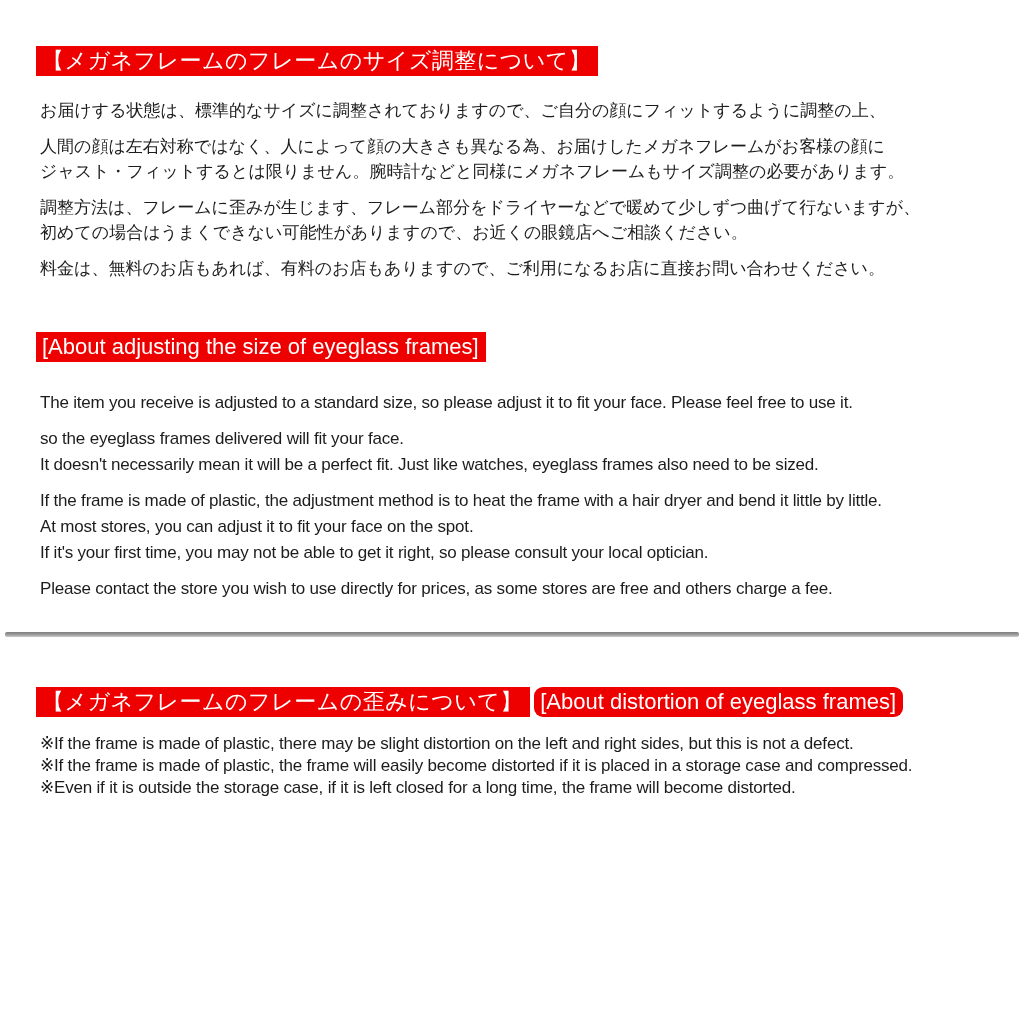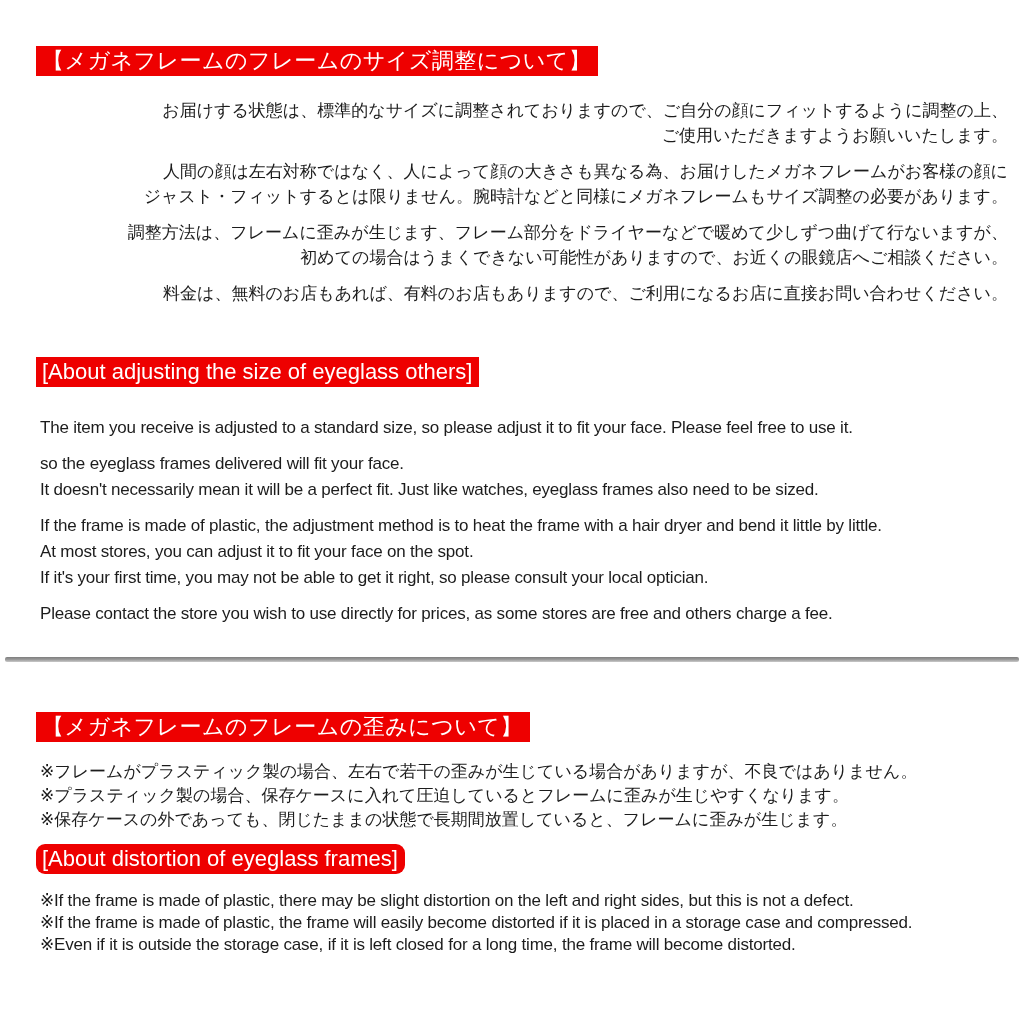--- a/index.html
+++ b/index.html
@@ -31,21 +31,20 @@
     line-height: 25px;
     font-weight: normal;
     padding: 2px 7px 3px 6px;
     margin: 0;
   }
   .banner.jp { letter-spacing: 0.5px; }
   .jp-text {
     margin: 22px 0 0 4px;
     font-size: 17px;
     line-height: 25px;
-    text-align: right;
   }
   .jp-text p { margin: 0 0 11px 0; }
   .en-text {
     margin: 28px 0 0 4px;
     font-size: 17px;
     line-height: 26px;
     letter-spacing: -0.2px;
   }
   .en-text p { margin: 0 0 10px 0; }
   .line {
@@ -77,36 +76,35 @@
 <body>
 
 <div class="page">
 
   <section class="content">
     <h2 class="banner jp">【メガネフレームのフレームのサイズ調整について】</h2>
 
     <div class="jp-text">
       <p>
         <span class="line">お届けする状態は、標準的なサイズに調整されておりますので、ご自分の顔にフィットするように調整の上、</span>
-        <span class="line">ご使用いただきますようお願いいたします。</span>
       </p>
       <p>
         <span class="line">人間の顔は左右対称ではなく、人によって顔の大きさも異なる為、お届けしたメガネフレームがお客様の顔に</span>
         <span class="line">ジャスト・フィットするとは限りません。腕時計などと同様にメガネフレームもサイズ調整の必要があります。</span>
       </p>
       <p>
         <span class="line">調整方法は、フレームに歪みが生じます、フレーム部分をドライヤーなどで暖めて少しずつ曲げて行ないますが、</span>
         <span class="line">初めての場合はうまくできない可能性がありますので、お近くの眼鏡店へご相談ください。</span>
       </p>
       <p>
         <span class="line">料金は、無料のお店もあれば、有料のお店もありますので、ご利用になるお店に直接お問い合わせください。</span>
       </p>
     </div>
 
-    <h2 class="banner size-en">[About adjusting the size of eyeglass others]</h2>
+    <h2 class="banner size-en">[About adjusting the size of eyeglass frames]</h2>
 
     <div class="en-text">
       <p>
         <span class="line">The item you receive is adjusted to a standard size, so please adjust it to fit your face. Please feel free to use it.</span>
       </p>
       <p>
         <span class="line">so the eyeglass frames delivered will fit your face.</span>
         <span class="line">It doesn't necessarily mean it will be a perfect fit. Just like watches, eyeglass frames also need to be sized.</span>
       </p>
       <p>
@@ -118,25 +116,20 @@
         <span class="line">Please contact the store you wish to use directly for prices, as some stores are free and others charge a fee.</span>
       </p>
     </div>
   </section>
 
   <div class="divider"></div>
 
   <section class="content">
     <h2 class="banner jp second-jp">【メガネフレームのフレームの歪みについて】</h2>
 
-    <div class="notes-jp">
-      <span class="line">※フレームがプラスティック製の場合、左右で若干の歪みが生じている場合がありますが、不良ではありません。</span>
-      <span class="line">※プラスティック製の場合、保存ケースに入れて圧迫しているとフレームに歪みが生じやすくなります。</span>
-      <span class="line">※保存ケースの外であっても、閉じたままの状態で長期間放置していると、フレームに歪みが生じます。</span>
-    </div>
 
     <h2 class="banner second-en">[About distortion of eyeglass frames]</h2>
 
     <div class="notes-en">
       <span class="line">※If the frame is made of plastic, there may be slight distortion on the left and right sides, but this is not a defect.</span>
       <span class="line">※If the frame is made of plastic, the frame will easily become distorted if it is placed in a storage case and compressed.</span>
       <span class="line">※Even if it is outside the storage case, if it is left closed for a long time, the frame will become distorted.</span>
     </div>
   </section>
 

